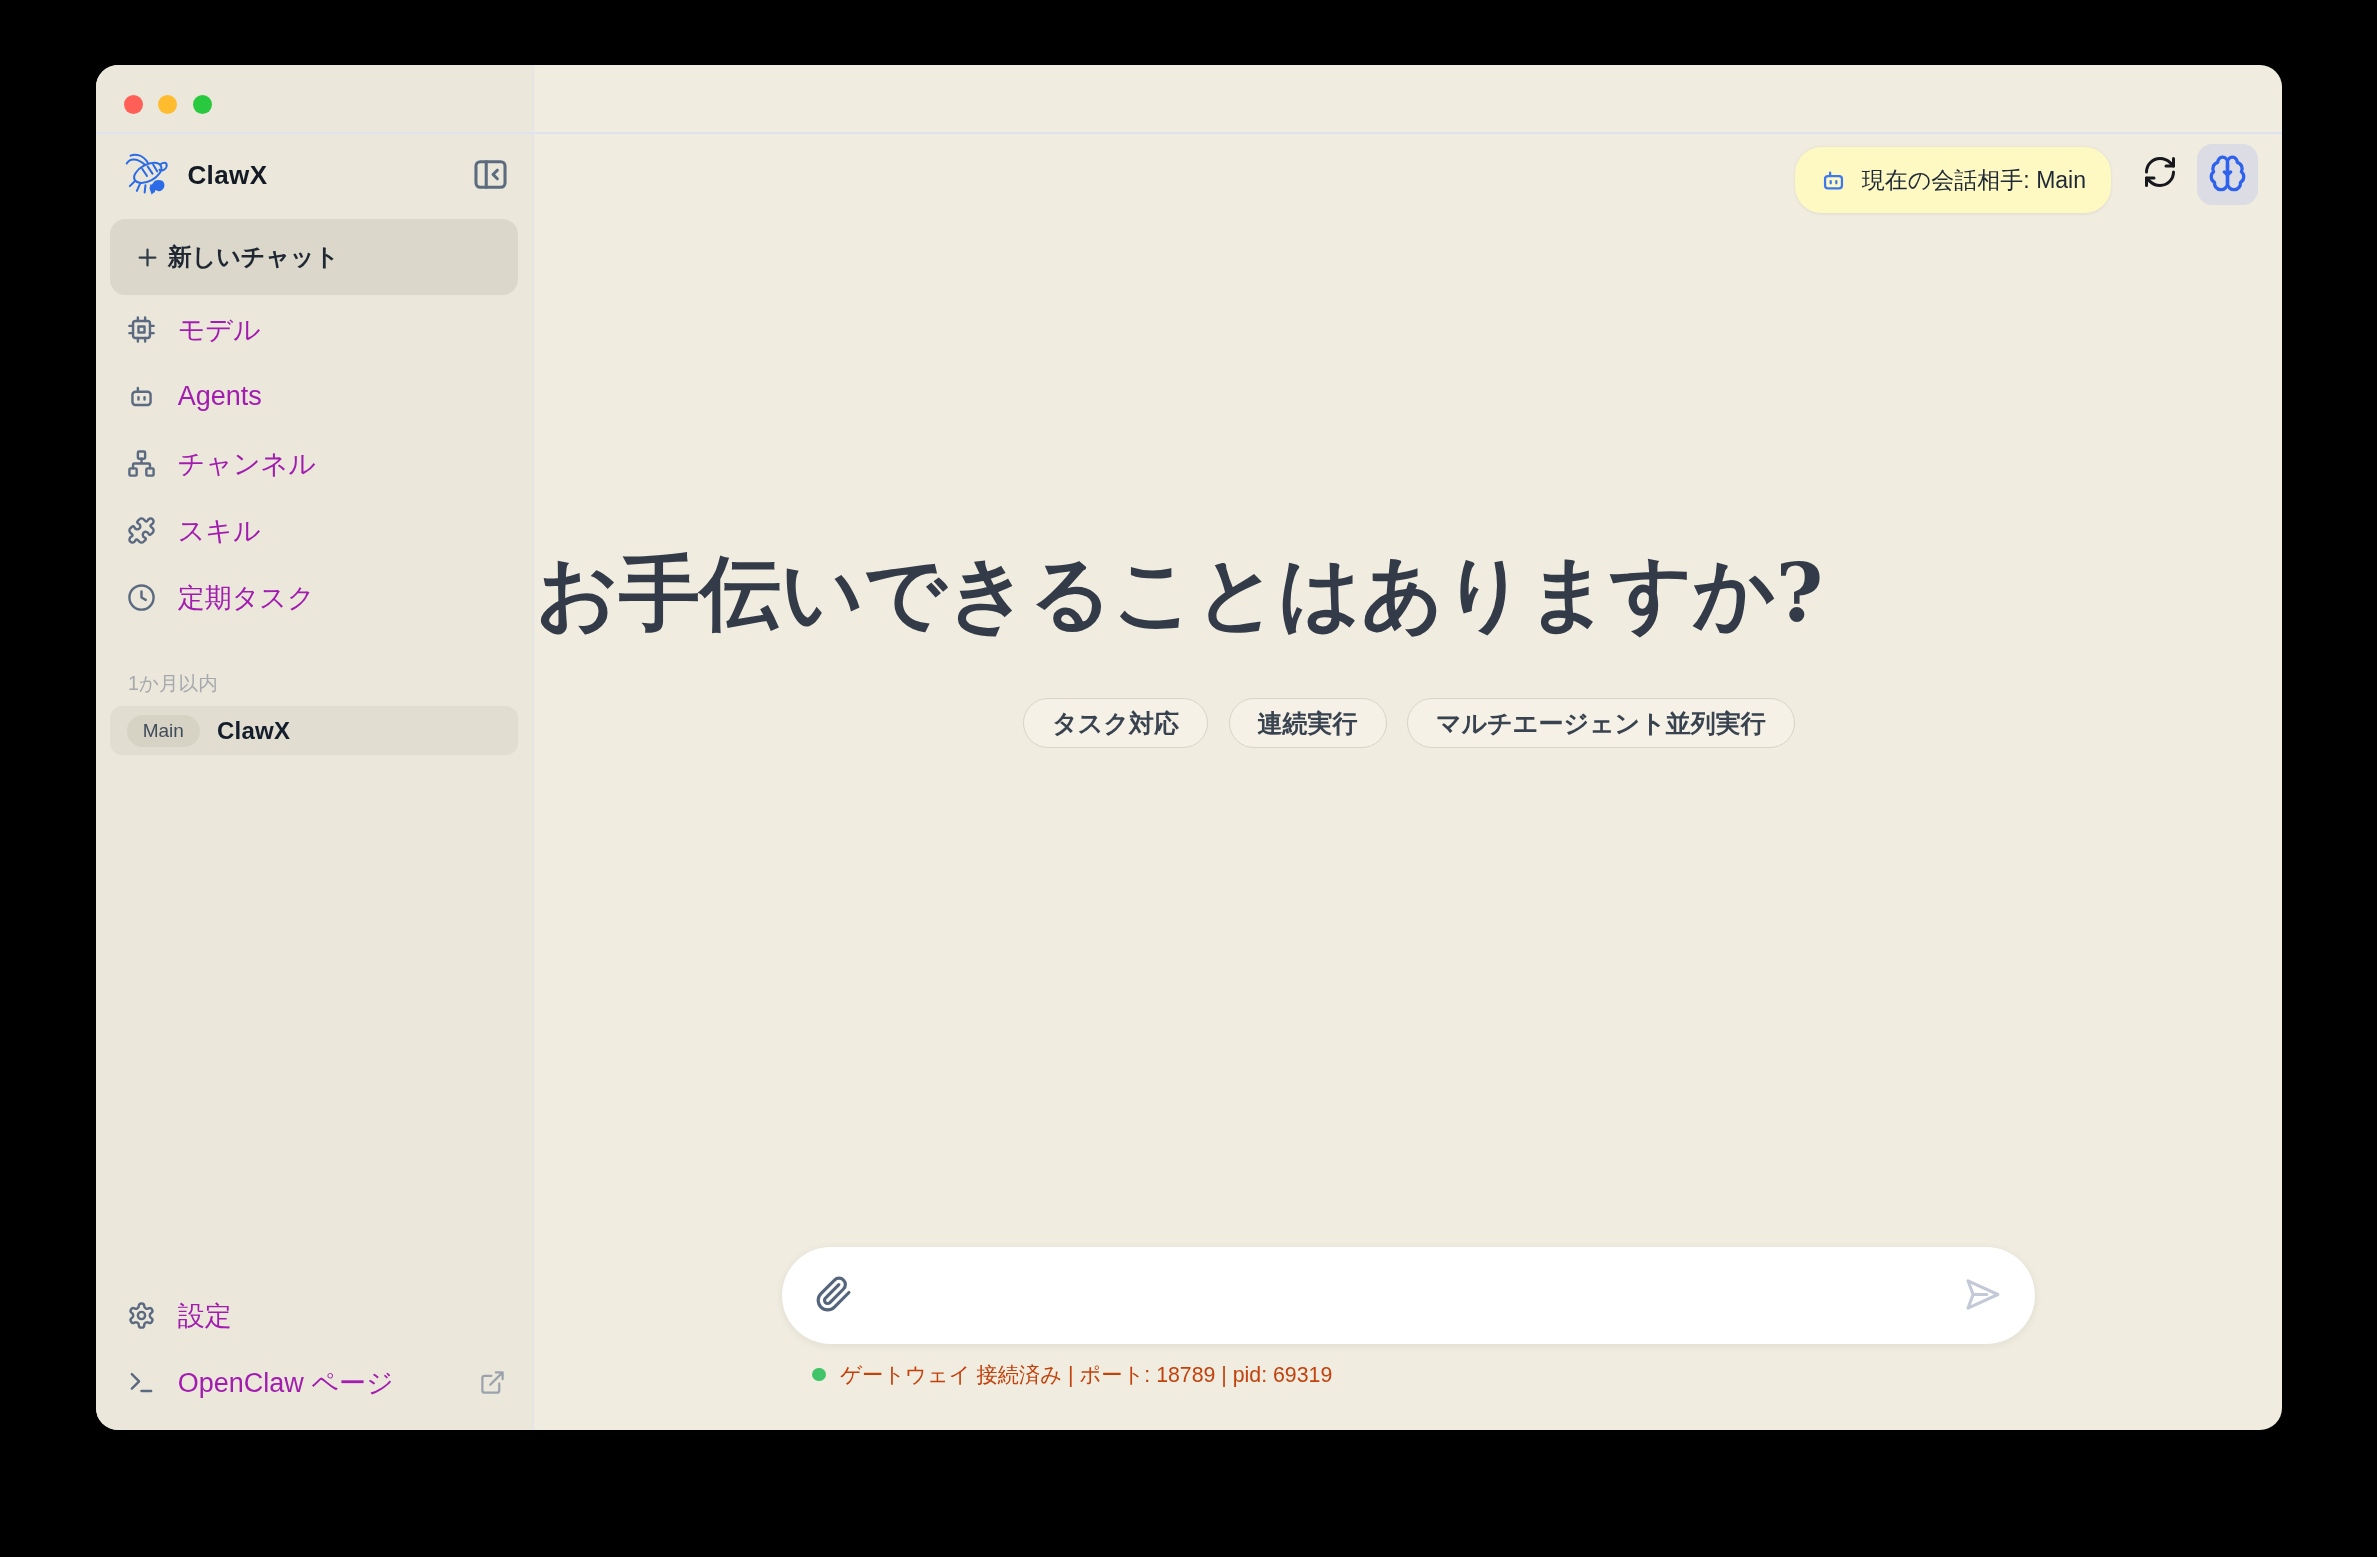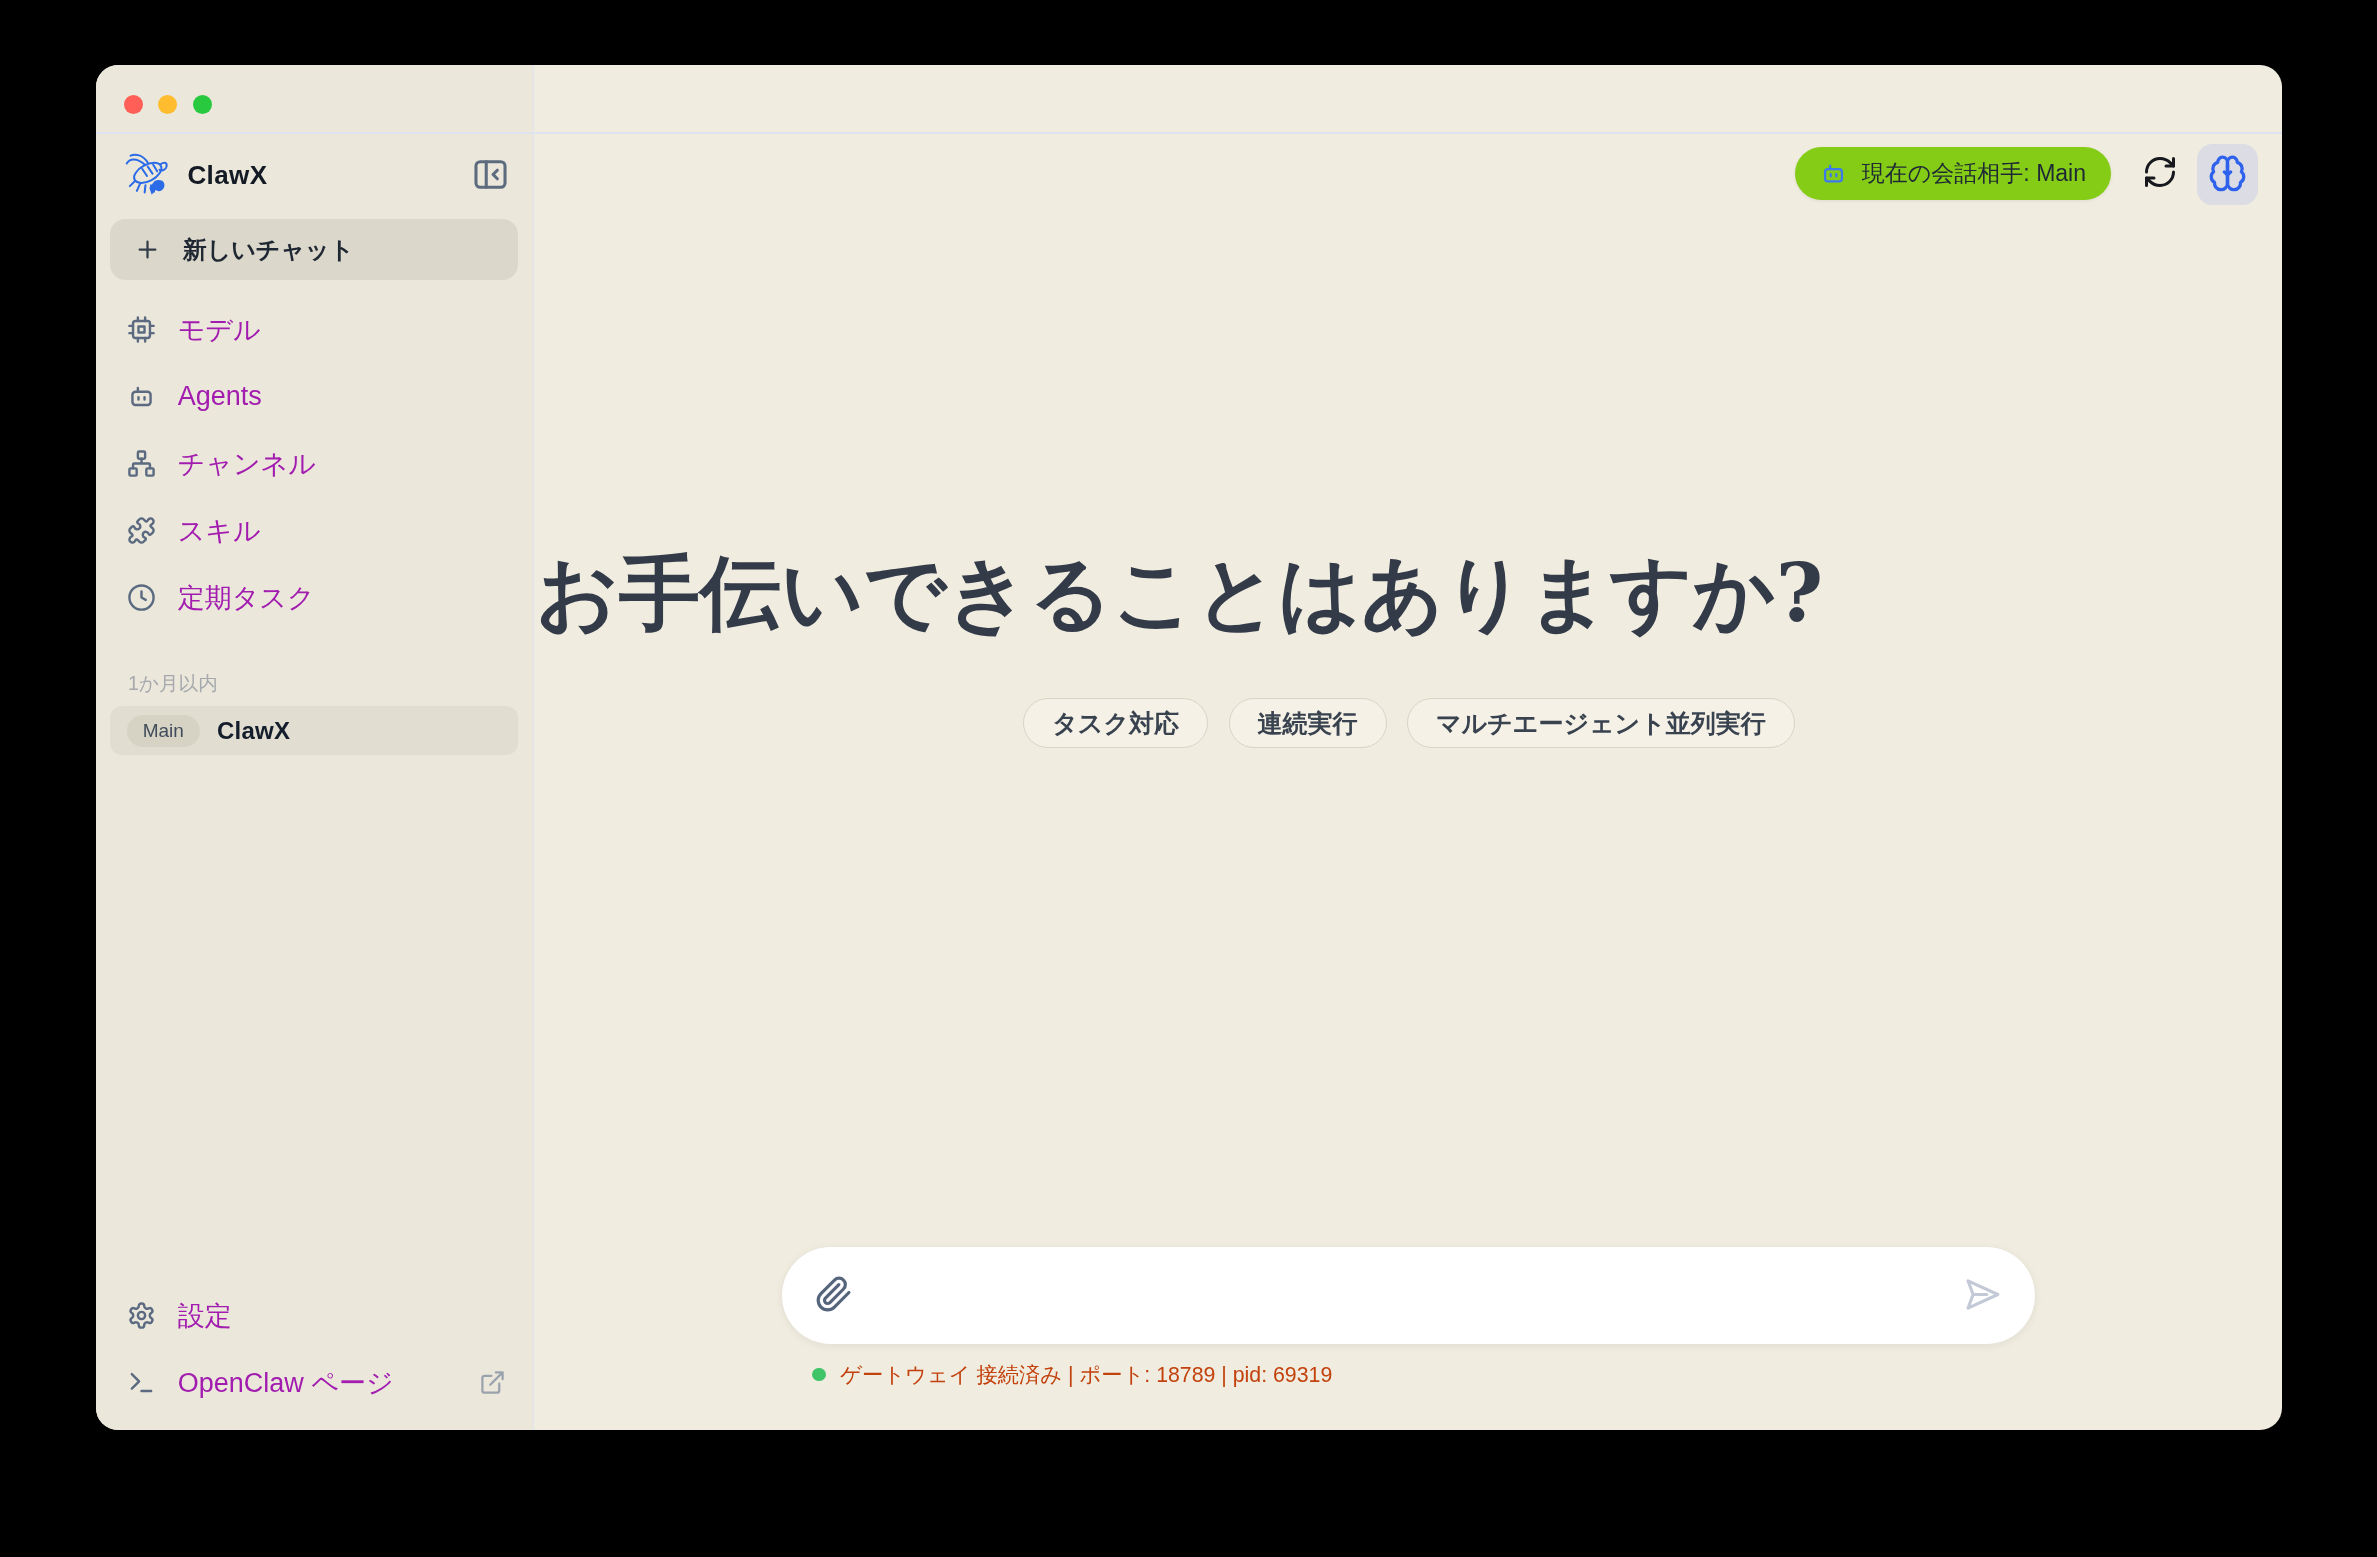--- a/index.html
+++ b/index.html
@@ -30,23 +30,23 @@
   .light.green  { background:#29c93f; }
 
   .sidebar-header { position:absolute; left:26px; top:85px; right:22px; height:51px; display:flex; align-items:center; }
   .logo { width:50px; height:50px; color:#2b6be8; flex:none; }
   .logo svg { width:100%; height:100%; }
   .app-title { margin-left:15.4px; font-size:26px; font-weight:700; color:#131a24; letter-spacing:0.4px; }
   .collapse-btn { margin-left:auto; width:41px; height:41px; color:#5d6b7e; display:flex; align-items:center; justify-content:center; }
   .collapse-btn svg { width:36px; height:36px; }
 
   .new-chat {
-    position:absolute; left:13.7px; top:154px; width:408px; height:61px;
+    position:absolute; left:13.7px; top:154px; width:408px; height:76px;
     border-radius:15.4px; background:#dbd8cb;
-    display:flex; align-items:center; gap:22px; padding-left:24px;
+    display:flex; align-items:center; gap:7px; padding-left:24px;
     font-size:24px; font-weight:600; color:#1f2733;
   }
   .new-chat .icon { width:27px; height:27px; color:#333c49; flex:none; }
 
   .nav { position:absolute; left:13.7px; top:231px; width:408px; }
   .menu-item {
     height:67px; display:flex; align-items:center; gap:22px; padding-left:17px;
     border-radius:13.7px; color:#a21caf; font-size:27px; font-weight:500;
   }
   .menu-item .icon { width:29px; height:29px; color:#5b6a80; flex:none; display:flex; }
@@ -66,22 +66,22 @@
   .chat-label { font-size:24px; font-weight:700; color:#141d2b; letter-spacing:0.3px; }
 
   .sidebar-footer { position:absolute; left:13.7px; bottom:13.7px; width:408px; }
   .sidebar-footer .menu-item { padding-right:12px; }
   .ext-icon { margin-left:auto; width:27px; height:27px; color:#9aa2ad; flex:none; display:flex; }
 
   
   .main { position:absolute; left:440px; top:0; right:0; bottom:0; }
 
   .conv-pill {
-    position:absolute; top:82px; right:171px; height:53px; border-radius:26.5px;
-    background:#84cc16; box-shadow:0 0.9px 3.4px rgba(20,20,40,.08);
+    position:absolute; top:82px; right:171px; height:66px; border-radius:26.5px;
+    background:#fef9c3; box-shadow:0 0.9px 3.4px rgba(20,20,40,.08);
     display:flex; align-items:center; gap:14.5px; padding:0 25px;
     font-size:23px; font-weight:500; color:#1f2835;
   }
   .conv-pill .icon { width:27px; height:27px; color:var(--robot_blue,#3c79f0); flex:none; }
 
   .refresh-btn { position:absolute; top:87px; right:101px; width:43px; height:43px; color:#16181d; display:flex; align-items:center; justify-content:center; }
   .refresh-btn svg { width:36px; height:36px; }
 
   .brain-btn {
     position:absolute; top:79px; right:24px; width:61px; height:61px; border-radius:15.4px;

